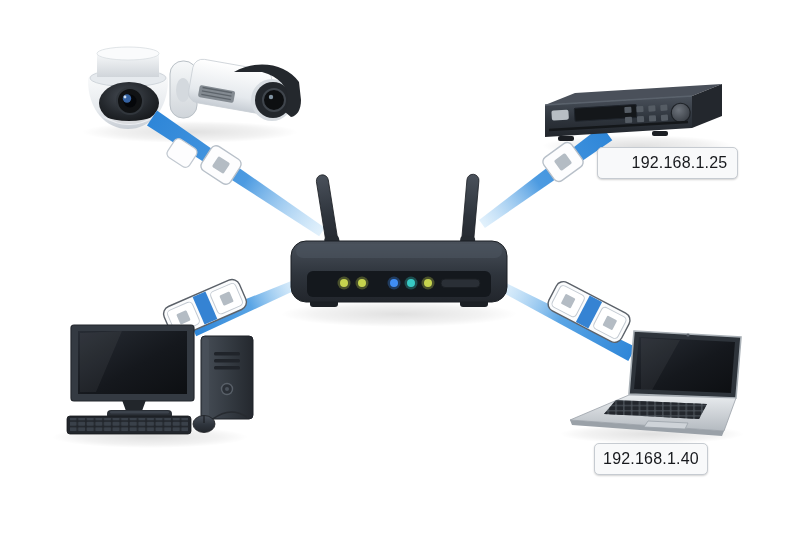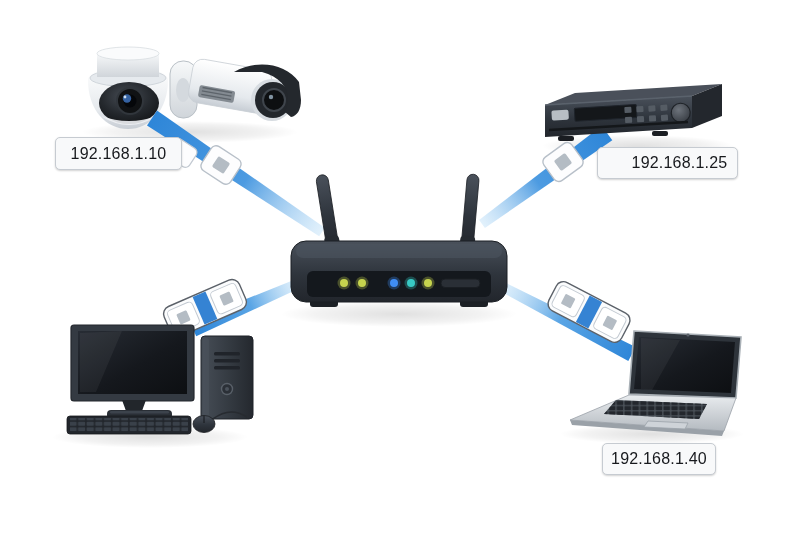--- a/index.html
+++ b/index.html
@@ -13,21 +13,21 @@
     background:var(--label-bg,#f8f9fa);
     border:1px solid var(--label-border,#c6cbd1);
     border-radius:5px;
     box-shadow:0 1px 2px rgba(0,0,0,.18);
     color:var(--label-text,#17191d);
     font-size:16px;letter-spacing:.2px;
   }
   .lbl-10{left:55px;top:137px;width:125px;height:31px;}
   .lbl-25{left:597px;top:147px;width:115px;height:30px;padding-left:24px;}
   .lbl-30{left:93px;top:441px;width:114px;height:30px;}
-  .lbl-40{left:594px;top:443px;width:112px;height:30px;margin-left:8px;}
+  .lbl-40{left:594px;top:443px;width:112px;height:30px;}
 </style>
 </head>
 <body>
 
 <div class="stage">
 
 <svg width="800" height="533" viewBox="0 0 800 533">
   <defs>
     <radialGradient id="gShadow" cx="50%" cy="50%" r="50%">
       <stop offset="0%" stop-color="#000000" stop-opacity="0.12"></stop>
@@ -257,23 +257,20 @@
       <circle cx="344" cy="283" r="4" fill="#c6d44e"></circle>
       <circle cx="362" cy="283" r="4" fill="#c6d44e"></circle>
       <circle cx="394" cy="283" r="4" fill="#3f8df5"></circle>
       <circle cx="411" cy="283" r="4" fill="#38c9c4"></circle>
       <circle cx="428" cy="283" r="4" fill="#c6d44e"></circle>
     </g>
     <rect x="441" y="279" width="39" height="8.5" rx="4" fill="#2a2f36" stroke="#1a1e23" stroke-width="1"></rect>
   </g>
 </svg>
 
-  <div class="ip-label lbl-10">
-    <span>192.168.1.10</span>
-  </div>
   <div class="ip-label lbl-25">
     <span>192.168.1.25</span>
   </div>
   <div class="ip-label lbl-40">
     <span>192.168.1.40</span>
   </div>
 
 </div>
 
 </body></html>

